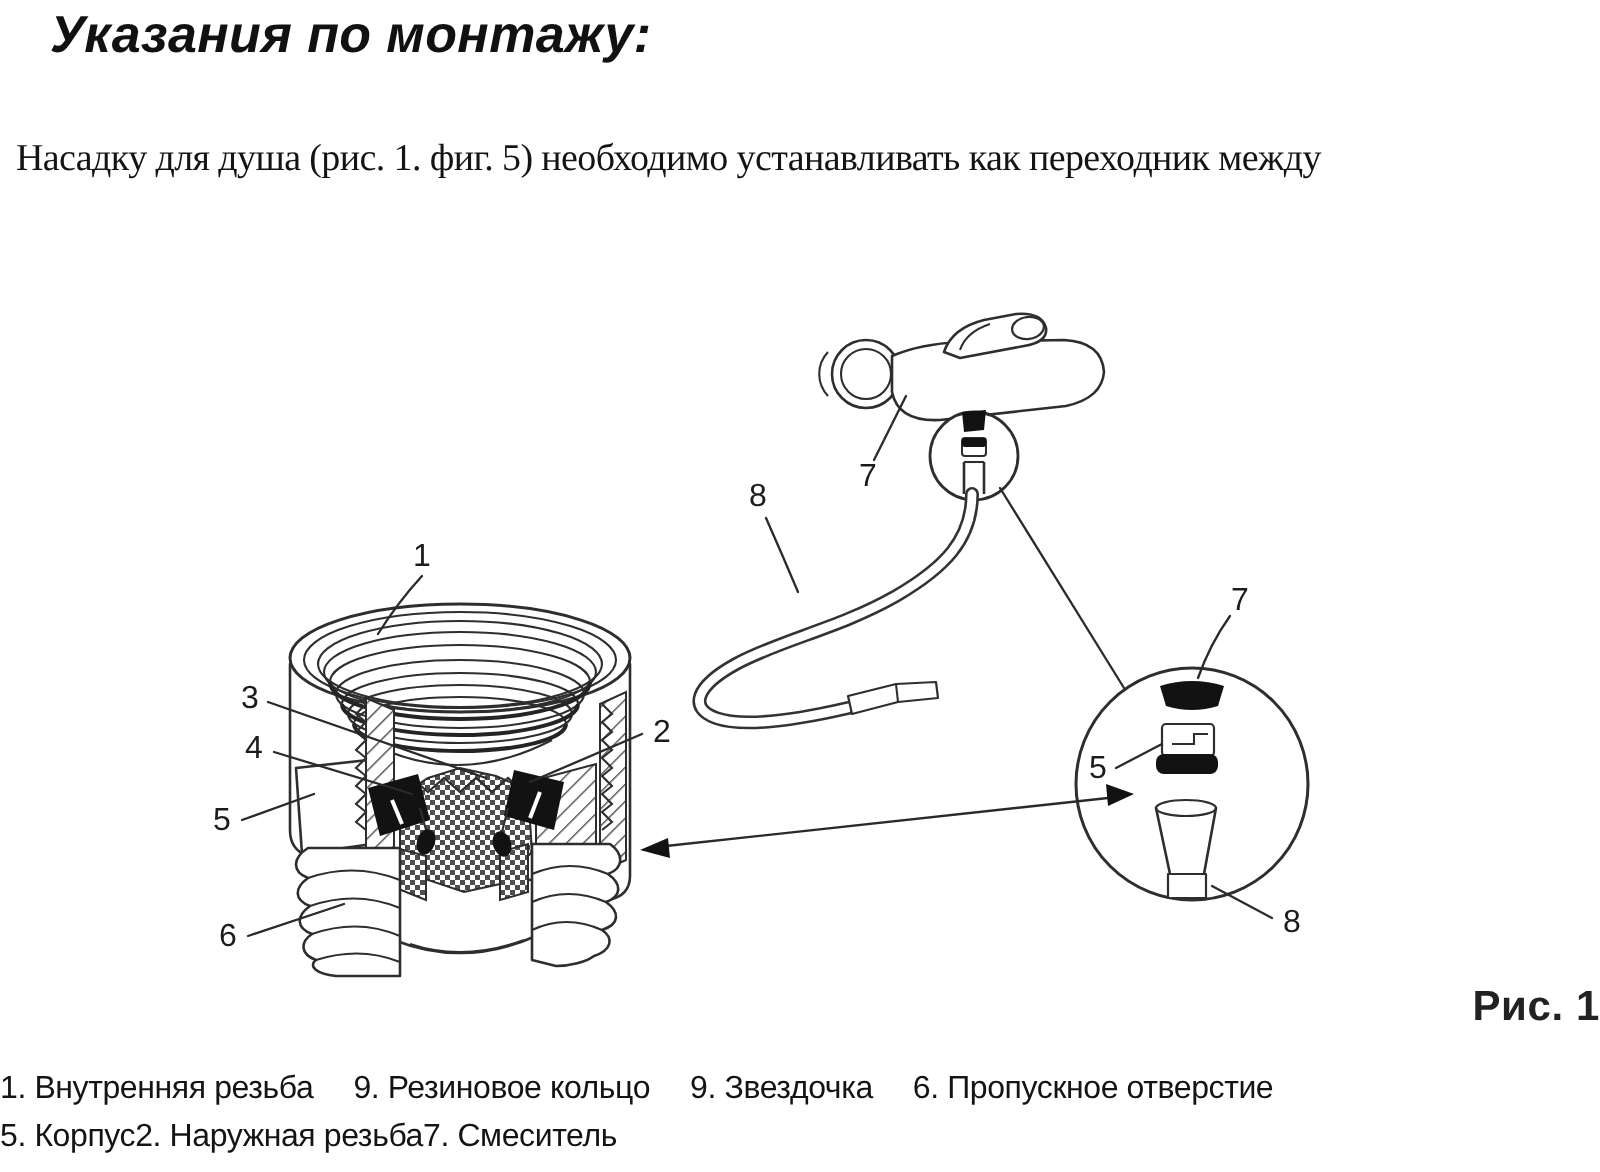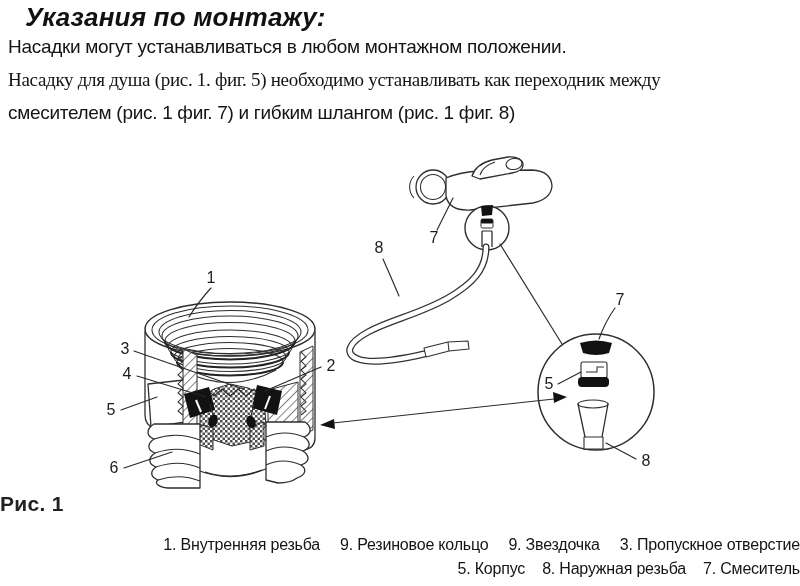--- a/index.html
+++ b/index.html
@@ -12,49 +12,47 @@
     font-size:26px;font-weight:bold;font-style:italic;letter-spacing:.2px;color:#111;
     white-space:nowrap;
   }
   .bodyline{
     position:absolute;left:8px;
     font-size:19px;letter-spacing:-0.3px;color:#141414;white-space:nowrap;
   }
   .l1{top:36px;} .l2{top:69px;font-family:Liberation Serif, serif;} .l3{top:102px;}
   .figure-svg{position:absolute;left:0;top:130px;}
   .caption{
-    position:absolute;top:492px;left:0;width:100%;text-align:left;
+    position:absolute;top:492px;left:0;width:100%;text-align:right;
     font-size:21px;font-weight:bold;color:#222;letter-spacing:.3px;
   }
   .legend{
-    position:absolute;left:0;width:100%;display:flex;justify-content:flex-end;
+    position:absolute;left:0;width:100%;display:flex;justify-content:flex-start;
     font-size:16px;letter-spacing:-0.2px;color:#141414;white-space:nowrap;
   }
   .legend-row1{top:536px;gap:20px;}
-  .legend-row2{top:560px;gap:17px;}
+  .legend-row2{top:560px;gap:0;}
   svg .ln{fill:none;stroke:#2e2e2e;stroke-width:1.3;stroke-linecap:round;stroke-linejoin:round;}
   svg .thin{fill:none;stroke:#2e2e2e;stroke-width:1.05;}
   svg .thick{fill:none;stroke:#242424;stroke-width:2;}
   svg .wht{fill:#ffffff;stroke:#2e2e2e;stroke-width:1.3;stroke-linejoin:round;}
   svg .blk{fill:#121212;stroke:none;}
   svg .leader{fill:none;stroke:#2a2a2a;stroke-width:1.15;stroke-linecap:round;}
   svg text.callout{
     font-family:"Liberation Sans",sans-serif;font-size:16px;fill:#1c1c1c;
     text-anchor:middle;
   }
 </style>
 </head>
 <body>
 
 <div class="page">
 
   <div class="title">Указания по монтажу:</div>
-  <div class="bodyline l1">Насадки могут устанавливаться в любом монтажном положении.</div>
   <div class="bodyline l2">Насадку для душа (рис. 1. фиг. 5) необходимо устанавливать как переходник между</div>
-  <div class="bodyline l3">смесителем (рис. 1 фиг. 7) и гибким шлангом (рис. 1 фиг. 8)</div>
 
   <svg class="figure-svg" width="800" height="360" viewBox="0 130 800 360">
     <defs>
       <pattern id="hatch" width="6" height="6" patternUnits="userSpaceOnUse" patternTransform="rotate(45)">
         <rect width="6" height="6" fill="#ffffff"></rect>
         <line x1="0" y1="0" x2="0" y2="6" stroke="#4a4a4a" stroke-width="1.4"></line>
       </pattern>
       <pattern id="check" width="5" height="5" patternUnits="userSpaceOnUse">
         <rect width="5" height="5" fill="#ffffff"></rect>
         <rect width="2.5" height="2.5" fill="#4e4e4e"></rect>
@@ -200,21 +198,21 @@
       <text class="callout" x="646" y="466">8</text>
     </g>
   </svg>
 
   <div class="caption">Рис. 1</div>
 
   <div class="legend legend-row1">
     <span>1. Внутренняя резьба</span>
     <span>9. Резиновое кольцо</span>
     <span>9. Звездочка</span>
-    <span>3. Пропускное отверстие</span>
+    <span>6. Пропускное отверстие</span>
   </div>
   <div class="legend legend-row2">
     <span>5. Корпус</span>
-    <span>8. Наружная резьба</span>
+    <span>2. Наружная резьба</span>
     <span>7. Смеситель</span>
   </div>
 
 </div>
 
 </body></html>

